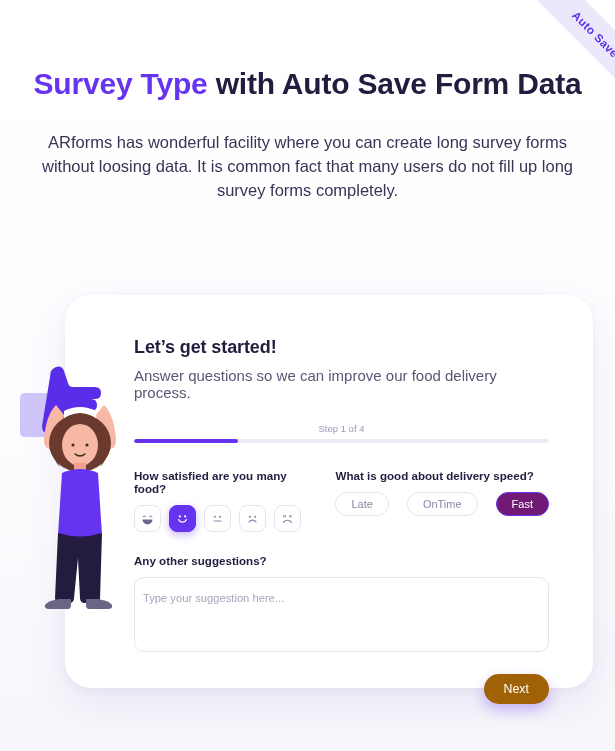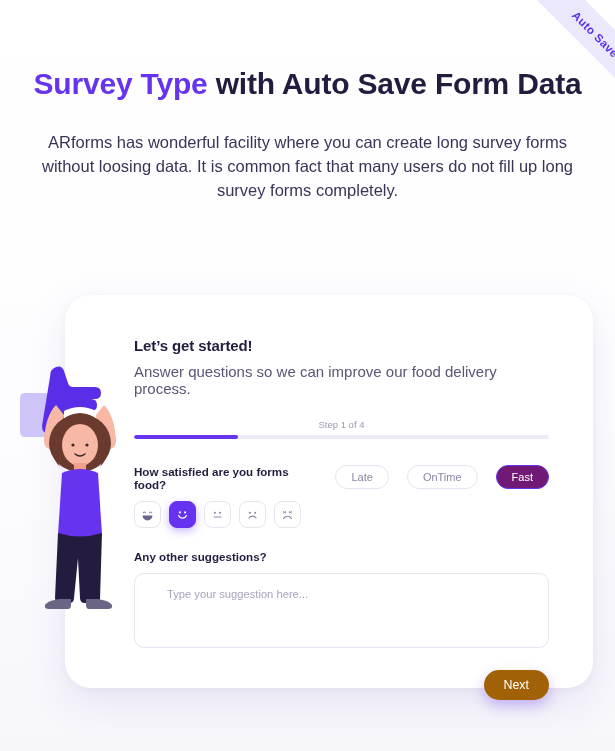--- a/index.html
+++ b/index.html
@@ -94,21 +94,21 @@
   }
 
   .card-inner {
     position: absolute;
     left: 69px;
     top: 42px;
     width: 415px;
   }
 
   .card-title {
-    font-size: 15px;
+    font-size: 18px;
     font-weight: bold;
     color: #241c3f;
     letter-spacing: -0.1px;
   }
   .card-sub {
     margin-top: 9px;
     font-size: 15px;
     color: #5c5574;
   }
 
@@ -184,21 +184,21 @@
   }
 
   
   .sugg { margin-top: 22px; }
   .sugg-box {
     width: 415px;
     height: 75px;
     border: 1px solid #e7e4f1;
     border-radius: 10px;
     background: #fff;
-    padding: 14px 32px;
+    padding: 14px 8px;
     font-size: 11.2px;
     color: #a9a3bd;
     font-family: "Liberation Sans", sans-serif;
     resize: none;
   }
   .sugg-box::placeholder { color: #a9a3bd; }
 
   
   .next-row {
     margin-top: 18px;
@@ -251,21 +251,21 @@
       <div class="progress-row">
         <div class="step-label">Step 1 of 4</div>
         <div class="progress-track">
           <div class="progress-fill" id="progress-fill" style="width: 25%;"></div>
         </div>
       </div>
 
       <div class="q-row">
 
         <div>
-          <div class="q-label">How satisfied are you forms food?</div>
+          <div class="q-label">How satisfied are you many food?</div>
           <div class="emoji-row">
 
             <div class="emoji-btn">
               <svg width="17" height="17" viewBox="0 0 24 24">
                 <path d="M6 9.5 q1.6 -2 3.2 0" fill="none" stroke="#8e88ab" stroke-width="1.5" stroke-linecap="round"></path>
                 <path d="M14.8 9.5 q1.6 -2 3.2 0" fill="none" stroke="#8e88ab" stroke-width="1.5" stroke-linecap="round"></path>
                 <path d="M5 13.5 a7 7 0 0 0 14 0 Z" fill="#6b6590"></path>
               </svg>
             </div>
 
@@ -298,20 +298,21 @@
                 <path d="M6.4 8 l3 1.8 M9.4 8 l-3 1.8" stroke="#8e88ab" stroke-width="1.4" stroke-linecap="round"></path>
                 <path d="M14.6 8 l3 1.8 M17.6 8 l-3 1.8" stroke="#8e88ab" stroke-width="1.4" stroke-linecap="round"></path>
                 <path d="M6.5 17.5 a6.5 6.5 0 0 1 11 0" fill="none" stroke="#8e88ab" stroke-width="1.7" stroke-linecap="round"></path>
               </svg>
             </div>
 
           </div>
         </div>
 
         <div>
+          <div class="q-label">What is good about delivery speed?</div>
           <div class="pill-row">
             <div class="pill">Late</div>
             <div class="pill">OnTime</div>
             <div class="pill selected">Fast</div>
           </div>
         </div>
 
       </div>
 
       <div class="sugg">

